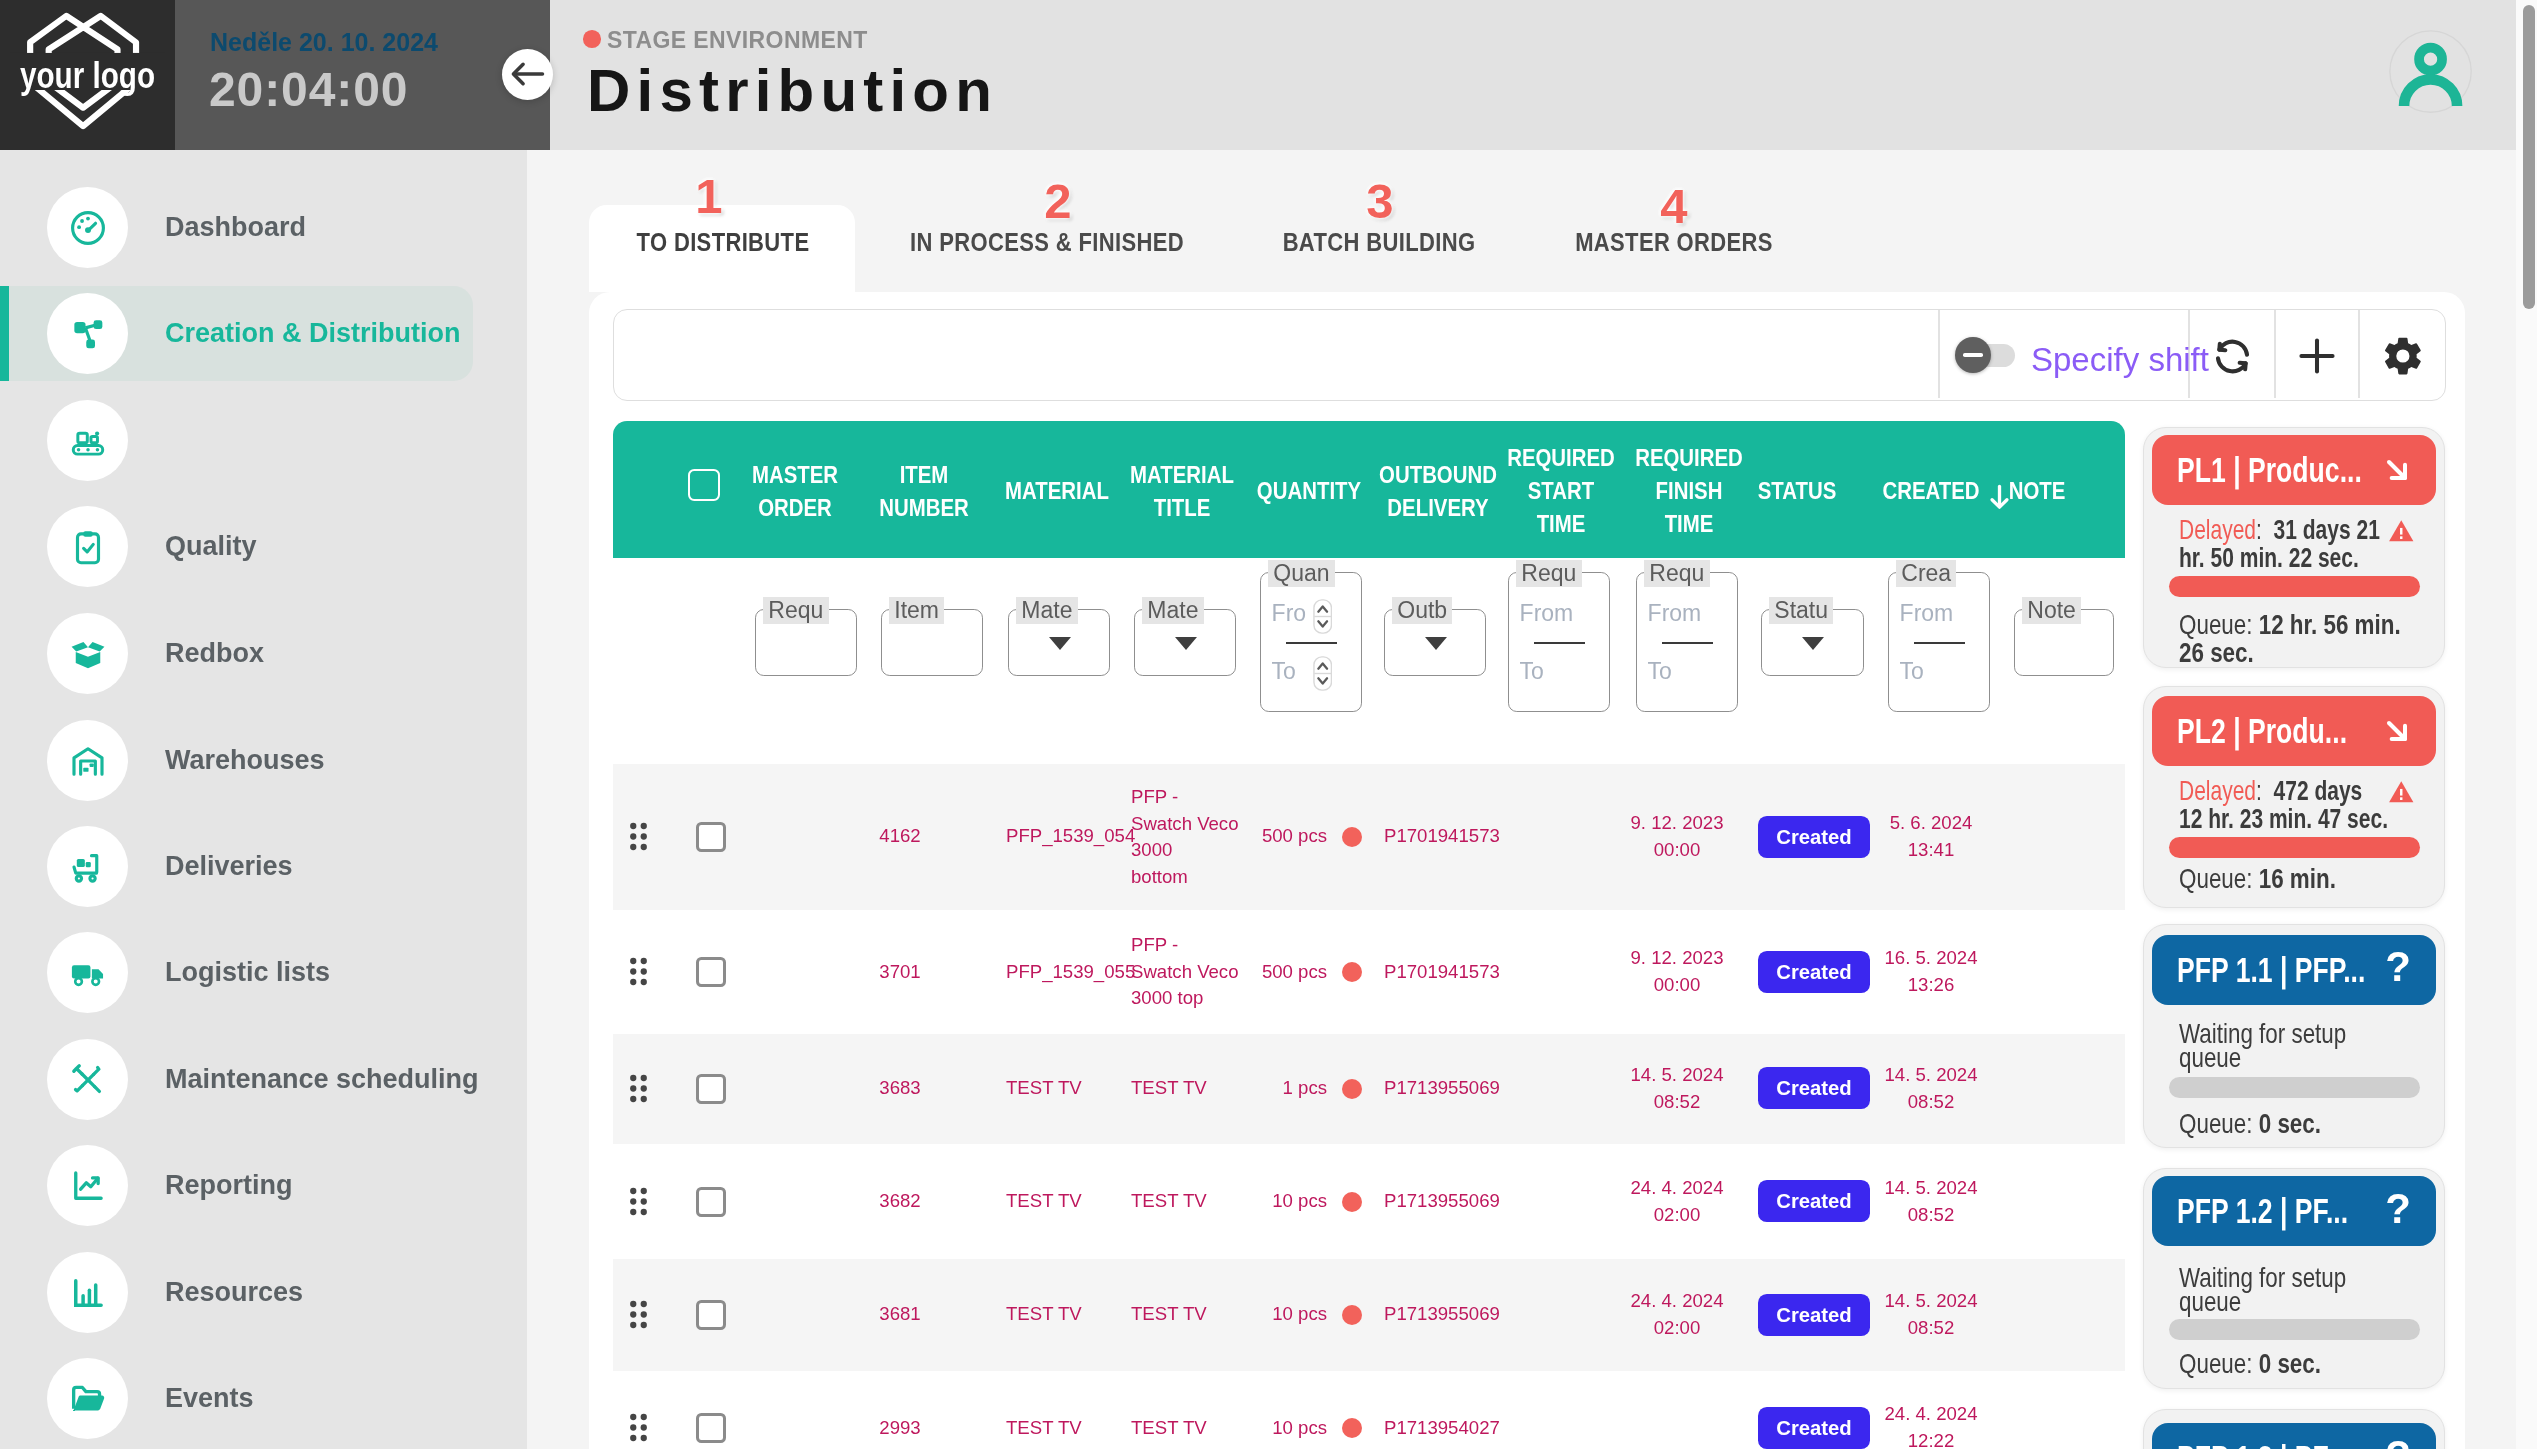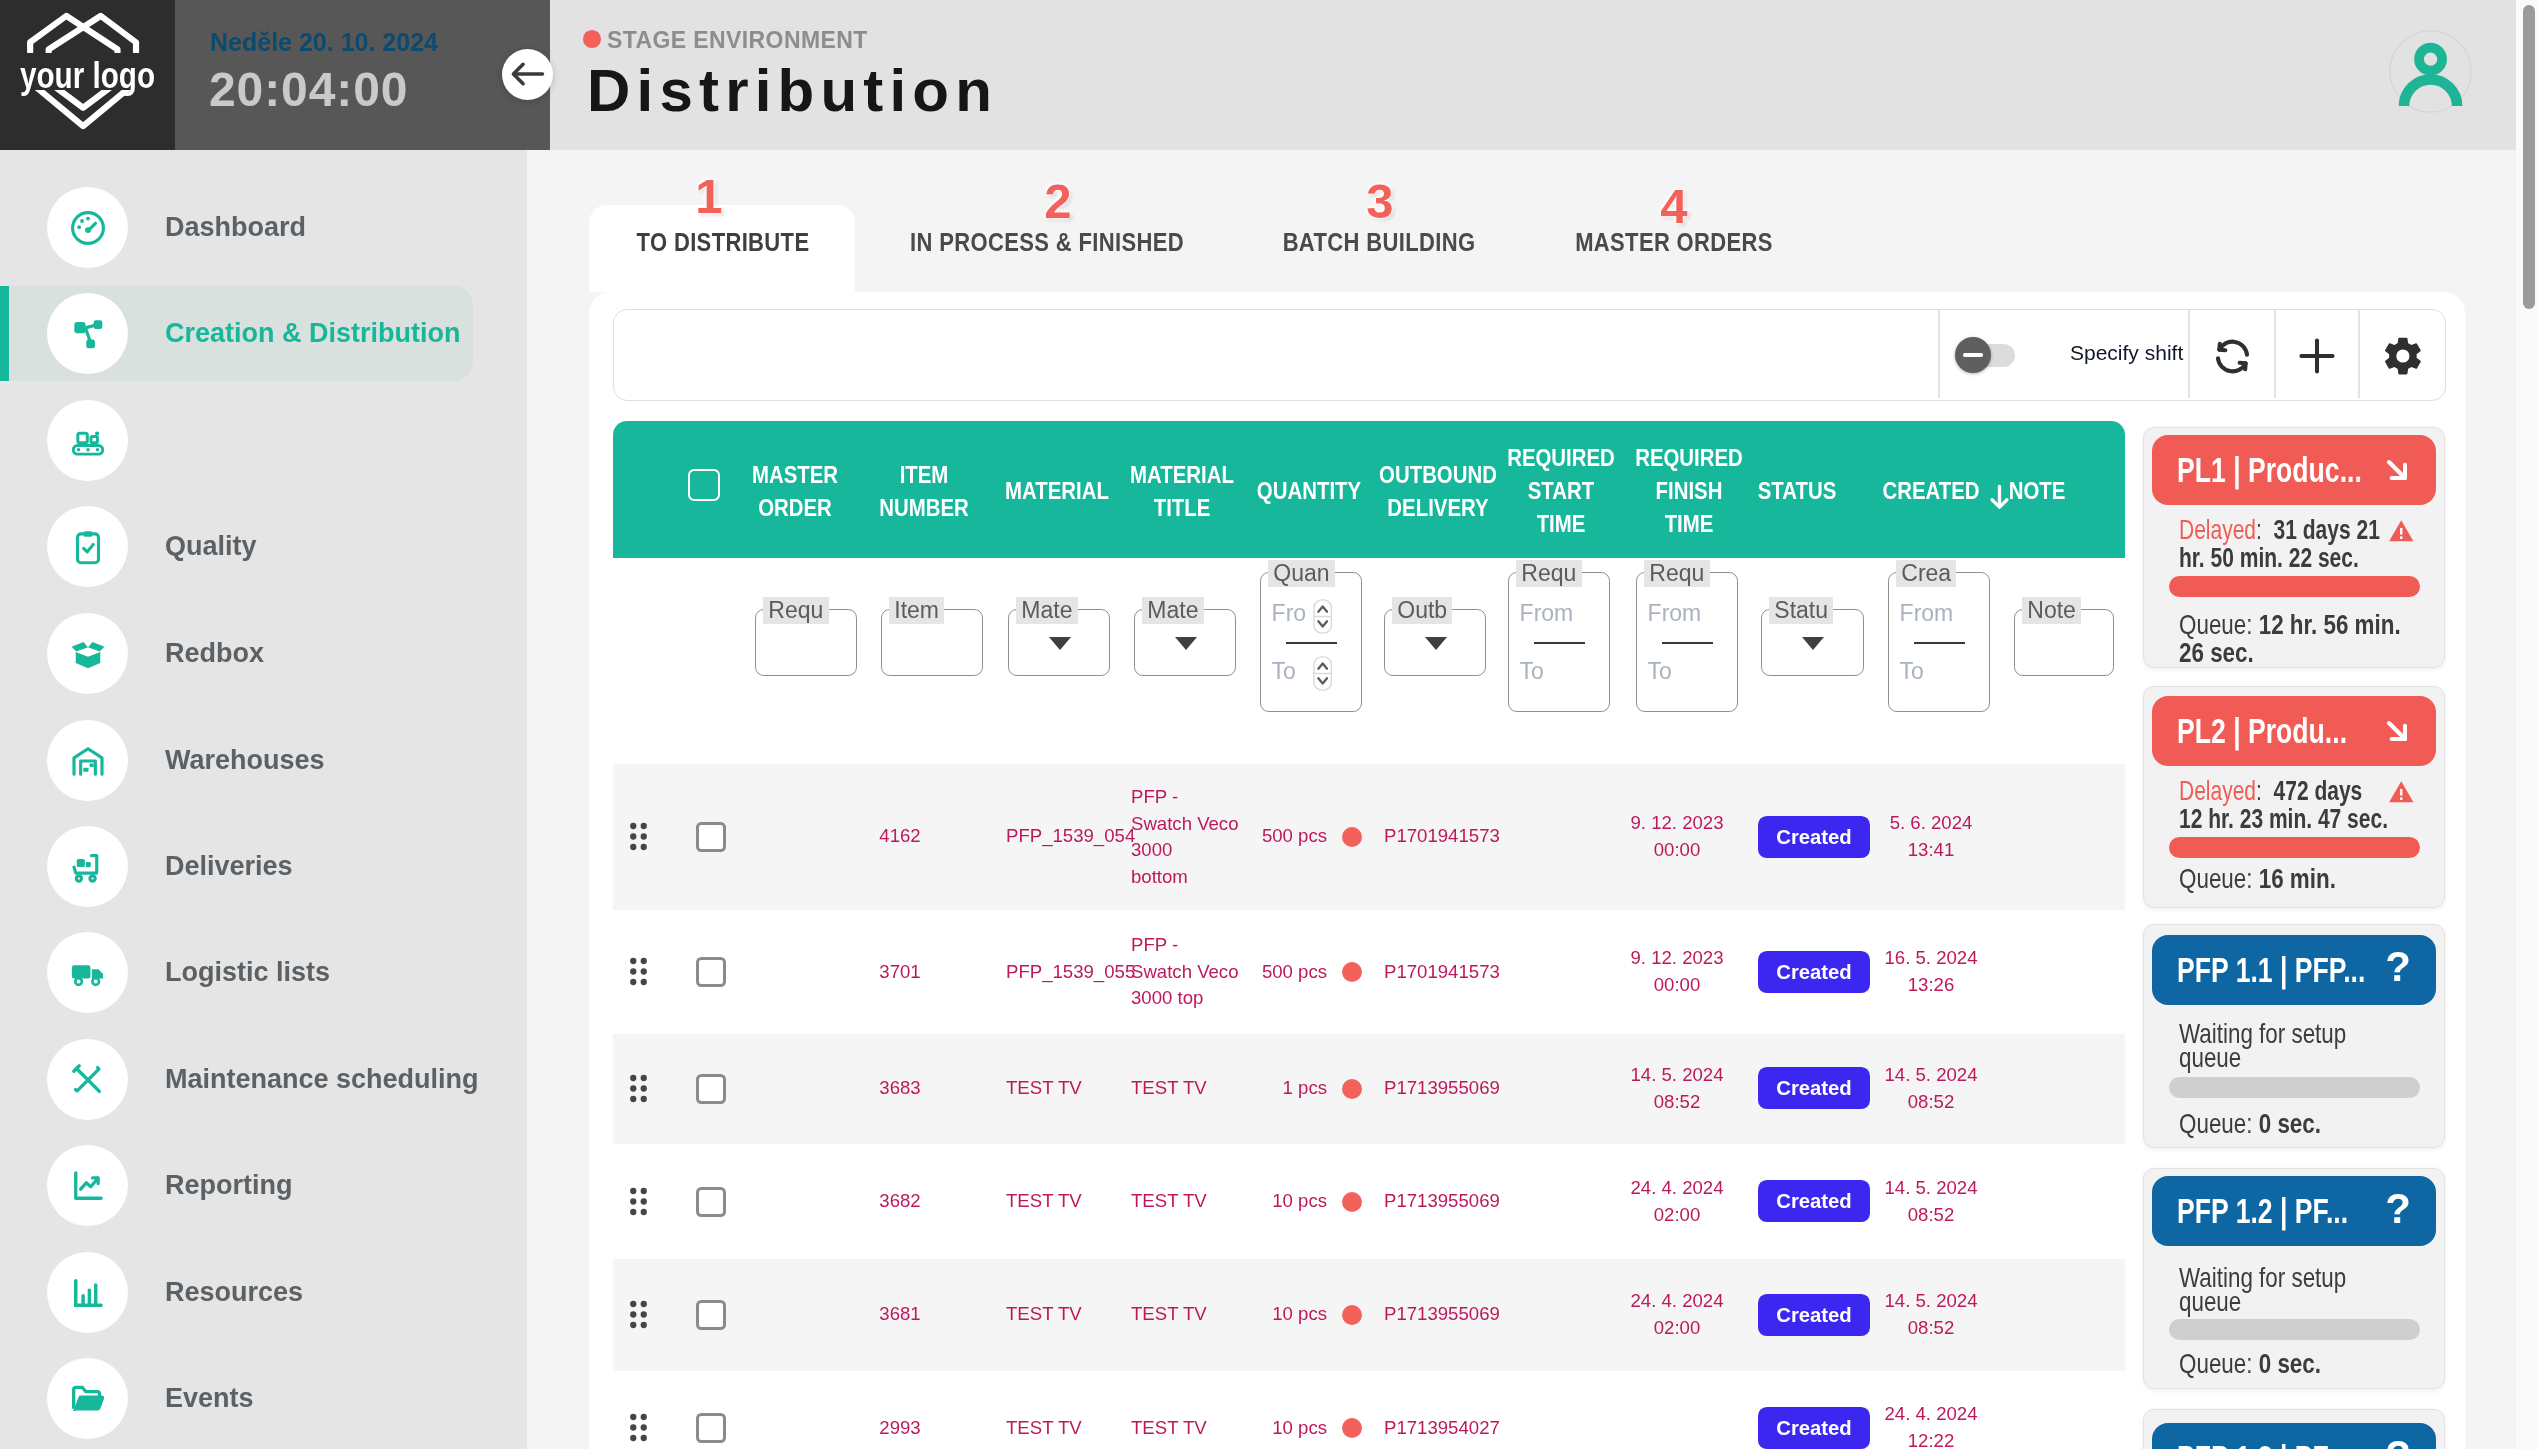--- a/index.html
+++ b/index.html
@@ -27,42 +27,42 @@
 .panel{left:589px;top:292px;width:1876px;height:1157px;background:#fff;border-radius:21px 21px 0 0}
 .tabtxt{position:absolute;top:228px;font-size:25px;font-weight:700;color:#4a4a4a;letter-spacing:0.4px;transform:translateX(-50%) scaleX(.88);white-space:nowrap}
 .atab{left:589px;top:205px;width:266px;height:87px;background:#fff;border-radius:17.7px 17.7px 0 0}
 .nbadge{position:absolute;font-size:49px;font-weight:700;color:#f2625b;transform:translateX(-50%);text-shadow:0 0 5.3px #fff,0 0 5.3px #fff,0 0 5.3px #fff,1.8px 1.8px 3.5px rgba(0,0,0,.25)}
 
 .toolbar{left:613px;top:309px;width:1833px;height:92px;background:#fff;border:1.8px solid #dedede;border-radius:14px}
 .tsep{position:absolute;top:0;width:1.8px;height:88px;background:#e2e2e2}
 .swtrack{position:absolute;left:1343px;top:34px;width:58px;height:23px;border-radius:11.5px;background:#dcdcdc}
 .swknob{position:absolute;left:1341px;top:26.5px;width:36px;height:36px;border-radius:50%;background:#5f5f5f;box-shadow:0 0.9px 3.5px rgba(0,0,0,.3)}
 .swminus{position:absolute;left:8px;top:16px;width:20.3px;height:4.4px;background:#fff;border-radius:1.8px}
-.swlbl{position:absolute;left:1456px;top:31px;font-size:21px;color:#0f172a}
+.swlbl{position:absolute;left:1417px;top:31px;font-size:33px;color:#8b5cf6}
 
 .ghead{left:613px;top:421px;width:1512px;height:137px;background:#17b79b;border-radius:14px 14px 0 0}
 .th{position:absolute;color:#fff;font-weight:700;font-size:24px;line-height:33px;text-align:center;transform:translateX(-50%) scaleX(.85);white-space:nowrap}
 .hcb{left:688px;top:469px;width:32px;height:32px;border:2.7px solid #fff;border-radius:6.2px}
 
 .fb{position:absolute;background:#fff;border:1.8px solid #8f8f8f;border-radius:8.8px}
 .fl{position:absolute;top:-13.3px;left:7px;background:#e5e5e5;padding:0 5.3px;color:#5c5c5c;font-size:23px;white-space:nowrap}
 .ft{position:absolute;color:#a9b2bf;font-size:23px}
 .fline{position:absolute;height:1.8px;background:#3a3a3a}
 .caret{position:absolute;width:0;height:0;border-left:11.5px solid transparent;border-right:11.5px solid transparent;border-top:13.3px solid #3f3f3f}
 
 .row{position:absolute;left:613px;width:1512px}
 .rg{background:#f5f5f5}
 .cell{position:absolute;font-size:18.6px;color:#be185d;line-height:26.5px}
 .cr{}
 .cc{transform:translateX(-50%);text-align:center}
 .cbadge{position:absolute;width:112px;height:42px;background:#3b27ef;border-radius:8.8px;color:#fff;font-weight:700;font-size:20.3px;text-align:center;line-height:42px}
 .rdot{position:absolute;width:20.3px;height:20.3px;border-radius:50%;background:#f2625b}
 .rcb{position:absolute;left:696px;width:30px;height:30px;border:3.5px solid #8b8b8b;border-radius:5.3px;background:#fff}
 
-.card{position:absolute;left:2143px;width:302px;background:#f2f2f2;border:1.8px solid #e2e2e2;border-radius:11px;box-shadow:0 1.8px 5.3px rgba(0,0,0,.06)}
+.card{position:absolute;left:2143px;width:302px;background:#f2f2f2;border:1.8px solid #e2e2e2;border-radius:23px;box-shadow:0 1.8px 5.3px rgba(0,0,0,.06)}
 .pill{position:absolute;left:8px;width:284px;height:70px;border-radius:16px;color:#fff;font-weight:700;font-size:35px;display:flex;align-items:center;padding-left:25px}
 .pill em{font-style:normal;transform:scaleX(.76);transform-origin:left center;white-space:nowrap}
 .pred{background:#f15b55}
 .pblue{background:#0e67a3}
 .ctext{position:absolute;left:35px;font-size:28px;color:#3c3c3c;line-height:28px;transform:scaleX(.8);transform-origin:left top;white-space:nowrap}
 .cbar{position:absolute;left:25px;width:251px;height:21px;border-radius:10.6px}
 .warn{position:absolute;width:26.5px;height:26.5px}
 .scroll{left:2516px;top:0;width:21px;height:1449px;background:#fafafa}
 .thumb{left:2523px;top:5.3px;width:12.4px;height:304px;background:#9b9b9b;border-radius:6.2px}
 </style>

